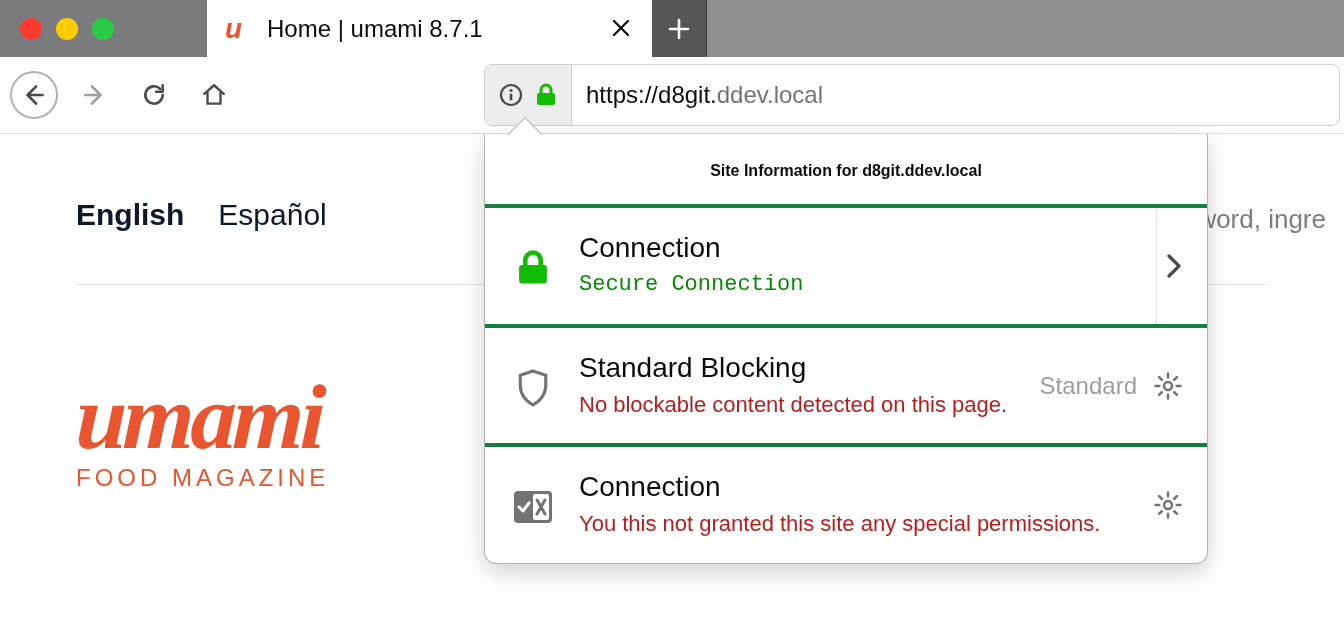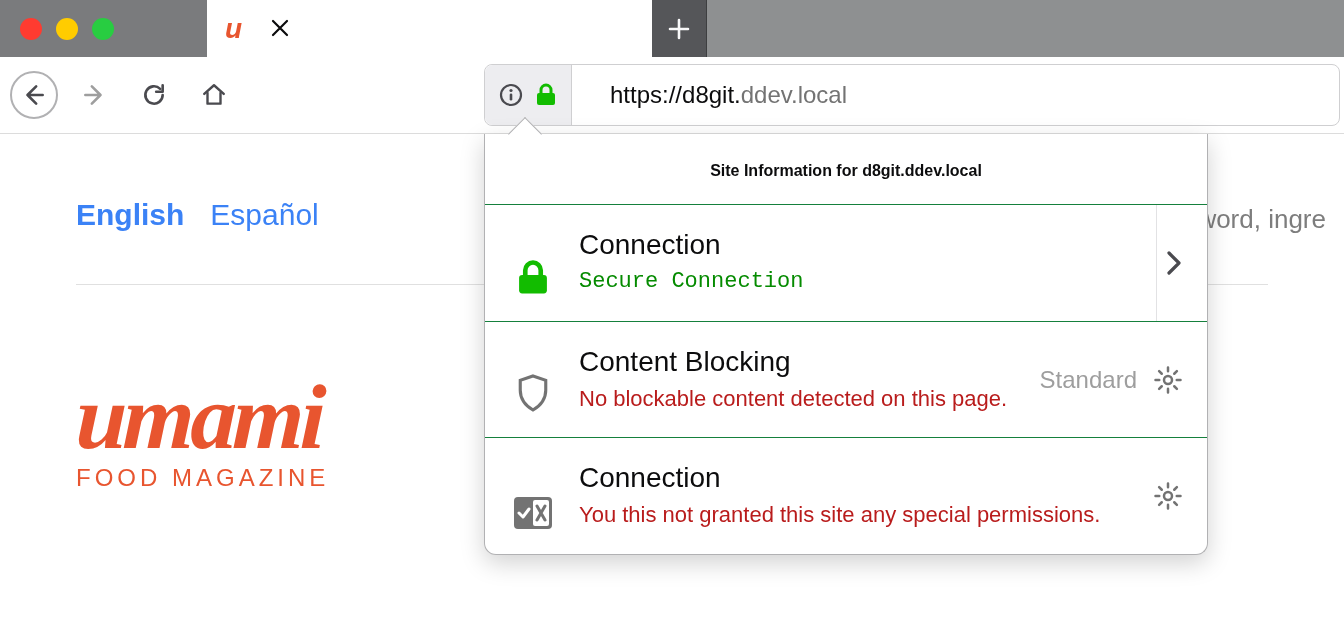--- a/index.html
+++ b/index.html
@@ -82,21 +82,20 @@
 
     .urlbar {
       margin-left: 240px;
       height: 62px;
       flex: 1 1 auto;
       display: flex;
       align-items: center;
       border: 1px solid #cfcfd1;
       border-radius: 8px;
       background: #fff;
-      gap: 24px;
     }
     .identity-box {
       height: 100%;
       display: flex;
       align-items: center;
       background: #ededf0;
       border-radius: 8px 0 0 8px;
       padding: 0 14px;
       gap: 12px;
       border-right: 1px solid #cfcfd1;
@@ -114,23 +113,23 @@
       position: relative;
       width: 100%;
       height: calc(100% - 57px - 77px);
       background: #fff;
     }
     .lang-bar {
       position: absolute;
       top: 64px;
       left: 76px;
       display: flex;
-      gap: 26px;
+      gap: 34px;
       font-size: 30px;
-      color: #3b82f6;
+      color: #0f172a;
     }
     .lang-bar .active { font-weight: 700; }
     .lang-divider {
       position: absolute;
       top: 150px;
       left: 76px;
       right: 76px;
       height: 1px;
       background: #e0e0e0;
     }
@@ -188,24 +187,24 @@
       transform: rotate(45deg);
     }
     .popup-header {
       text-align: center;
       font-weight: 700;
       font-size: 16px;
       color: #0c0c0d;
       padding: 28px 0 24px;
     }
     .popup-section {
-      border-top: 1px solid #15803d;
+      border-top: 4px solid #15803d;
       padding: 24px 24px;
       display: flex;
-      align-items: flex-end;
+      align-items: center;
     }
     .popup-section .sec-icon {
       width: 48px;
       display: flex;
       justify-content: center;
       margin-top: 4px;
     }
     .popup-section .sec-body {
       padding-left: 22px;
       flex: 1 1 auto;
@@ -250,20 +249,21 @@
 
 <div class="tabstrip">
   <div class="tabstrip-left">
     <div class="mac-dot red"></div>
     <div class="mac-dot yellow"></div>
     <div class="mac-dot green"></div>
   </div>
 
   <div class="tab">
     <span class="favicon">u</span>
+    <span class="title">Home | umami 8.7.1</span>
     <span class="close">
       <svg width="18" height="18" viewBox="0 0 18 18">
           <path d="M2 2 L16 16 M16 2 L2 16" stroke="currentColor" stroke-width="2.2" stroke-linecap="round"></path>
         </svg>
     </span>
   </div>
 
   <div class="newtab-area">
     <svg width="24" height="24" viewBox="0 0 24 24">
         <path d="M12 3v18M3 12h18" stroke="currentColor" stroke-width="2.6" stroke-linecap="round"></path>
@@ -353,21 +353,21 @@
       </div>
     </div>
 
     <div class="popup-section">
       <div class="sec-icon">
         <svg class="c-gray" width="34" height="40" viewBox="0 0 24 28">
             <path d="M12 2l9 3v7c0 7-4 11-9 14C7 23 3 19 3 12V5l9-3z" fill="none" stroke="currentColor" stroke-width="2.2"></path>
           </svg>
       </div>
       <div class="sec-body">
-        <div class="sec-title">Content Blocking</div>
+        <div class="sec-title">Standard Blocking</div>
         <div class="sec-sub">No blockable content detected on this page.</div>
       </div>
       <div class="sec-right">
         <span class="standard-label">Standard</span>
         <svg class="c-gray" width="30" height="30" viewBox="0 0 24 24">
             <circle cx="12" cy="12" r="3.2" fill="none" stroke="currentColor" stroke-width="2"></circle>
             <path d="M12 2v3M12 19v3M2 12h3M19 12h3M4.9 4.9l2.1 2.1M17 17l2.1 2.1M19.1 4.9L17 7M7 17l-2.1 2.1" stroke="currentColor" stroke-width="2" stroke-linecap="round"></path>
           </svg>
       </div>
     </div>

